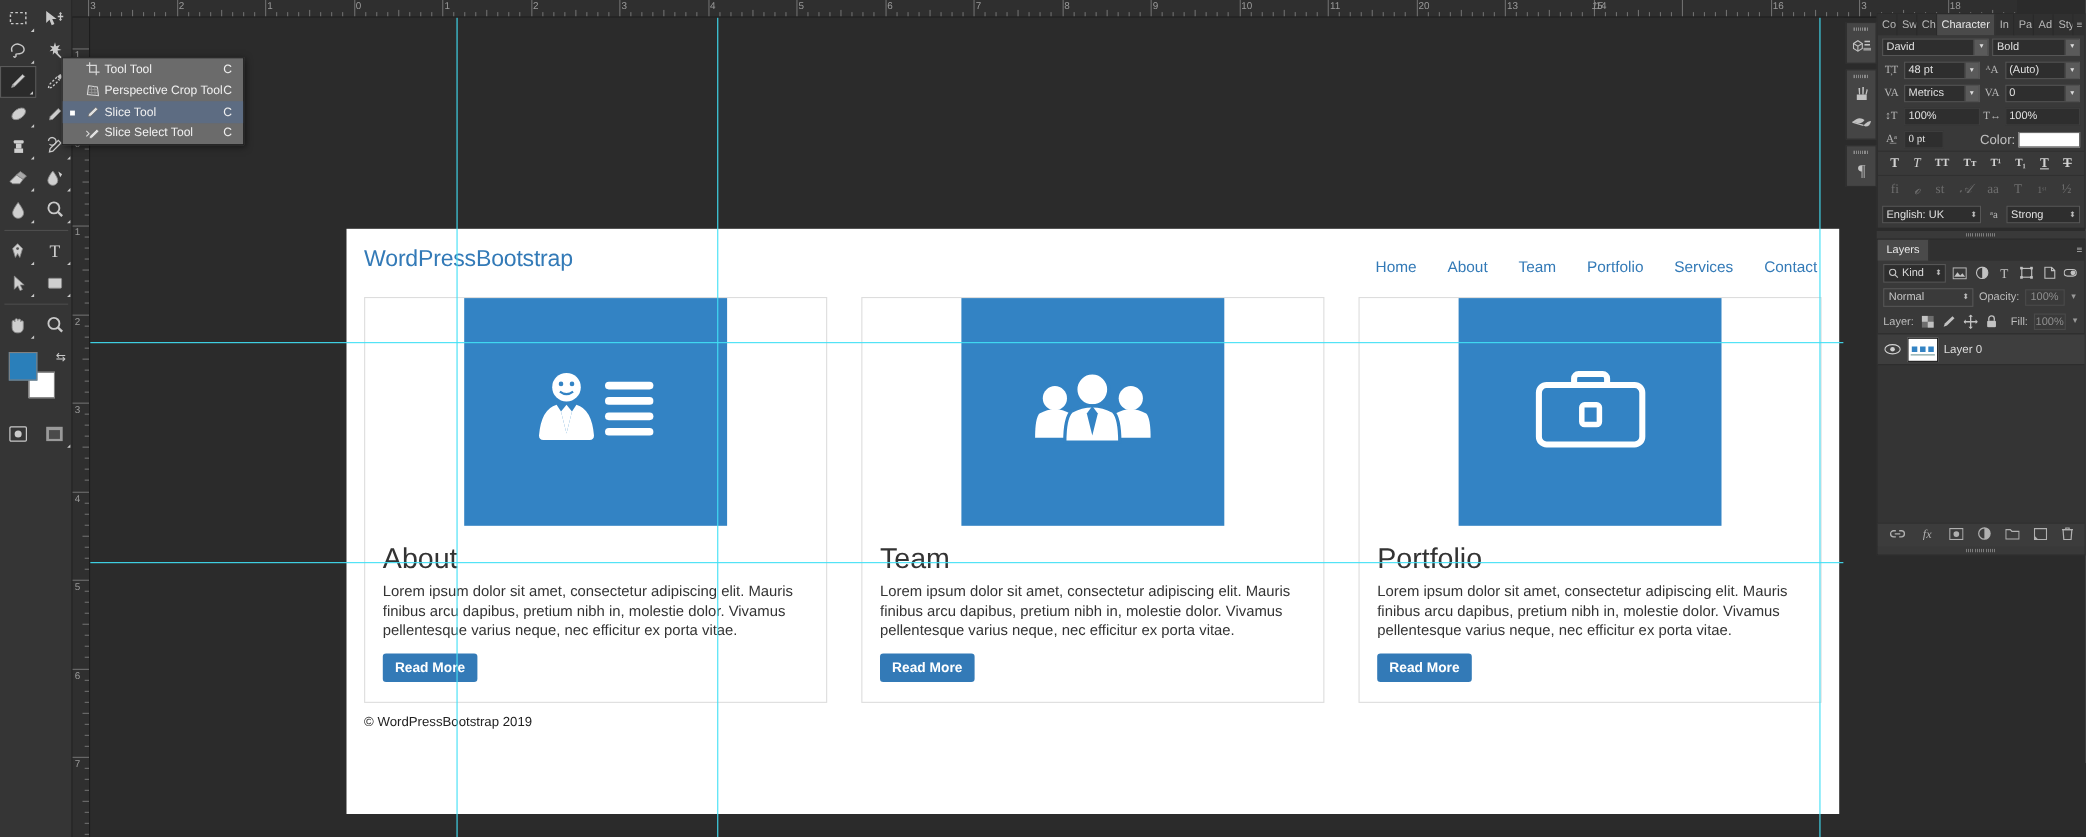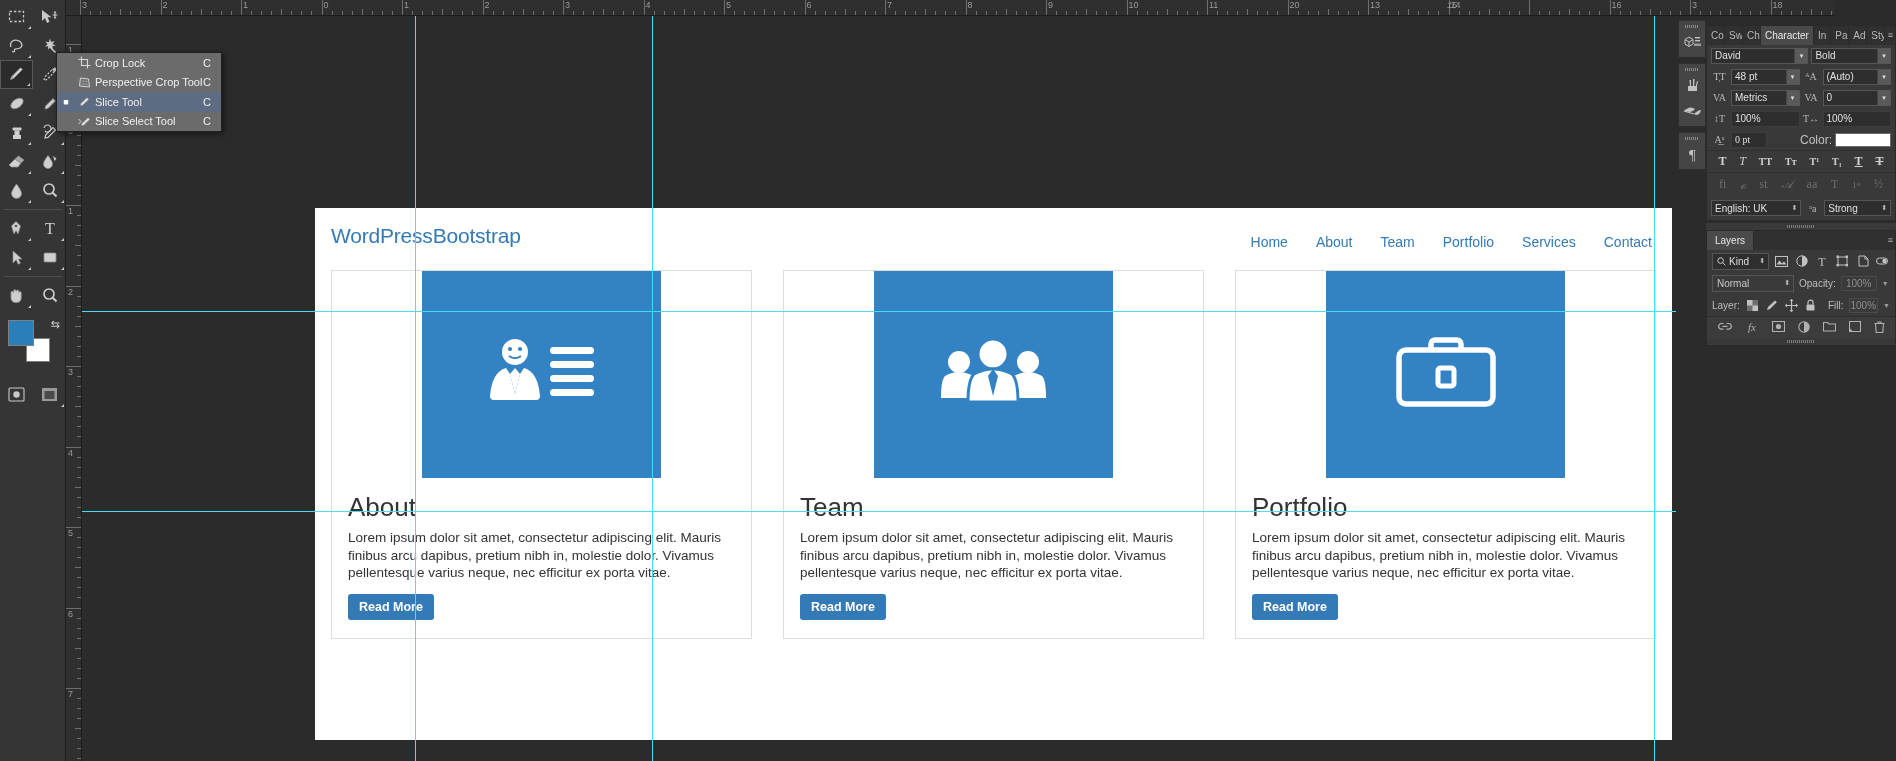--- a/index.html
+++ b/index.html
@@ -121,21 +121,21 @@
   
   #dock-icons {
     position: absolute; right: 190px; top: 20px; width: 28px;
   }
   .dock-grp { background: #454545; border: 1px solid #2e2e2e; margin-bottom: 5px; padding: 2px 0; }
   .dock-grip { height: 6px; display: flex; align-items: center; justify-content: center; }
   .dock-grip i { display: block; width: 14px; height: 3px;
     background: repeating-linear-gradient(90deg,#8a8a8a 0 1px,transparent 1px 2px); }
   .dock-btn { width: 26px; height: 26px; display: flex; align-items: center; justify-content: center; cursor: pointer; }
 
-  #panel-col { position: absolute; right: 0; top: 25px; width: 190px; }
+  #panel-col { position: absolute; right: 0; top: 12px; width: 190px; }
   .panel { background: #393939; border: 1px solid #2a2a2a; margin-bottom: 2px; }
   .panel-tabs {
     display: flex; align-items: stretch; height: 19px; background: #303030;
     font-size: 10px; color: #b8b8b8; position: relative;
   }
   .ptab { padding: 0 4px; display: flex; align-items: center; cursor: pointer; overflow: hidden;
           border-right: 1px solid #2a2a2a; }
   .ptab.active { background: #4a4a4a; color: #e8e8e8; }
   .ptab.narrow { max-width: 18px; }
   .pmenu { position: absolute; right: 2px; top: 4px; color: #b8b8b8; font-size: 9px; }
@@ -351,21 +351,21 @@
 
   <div id="flyout">
     <div class="fly-item">
       <span class="fly-bullet"></span>
       <span class="fly-ico">
         <svg width="13" height="13">
             <path d="M3.5 0.5 V9.5 H12.5" fill="none" stroke="#d8d8d8" stroke-width="1.1"></path>
             <path d="M0.5 3.5 H9.5 V12.5" fill="none" stroke="#d8d8d8" stroke-width="1.1"></path>
           </svg>
       </span>
-      <span class="fly-label">Crop Lock</span>
+      <span class="fly-label">Tool Tool</span>
       <span class="fly-key">C</span>
     </div>
     <div class="fly-item">
       <span class="fly-bullet"></span>
       <span class="fly-ico">
         <svg width="13" height="13">
             <path d="M2.5 2 L10.5 3 L11.5 11 L1.5 10 Z" fill="none" stroke="#d8d8d8" stroke-width="1"></path>
             <path d="M5 2.3 L5.5 10.3 M8 2.6 L8.5 10.6 M2 5 L11 5.6 M2.2 8 L11.2 8.4" stroke="#9a9a9a" stroke-width="0.7"></path>
           </svg>
       </span>
@@ -760,20 +760,21 @@
           </div>
           <div class="wp-body">
             <div class="wp-title">Portfolio</div>
             <div class="wp-text">Lorem ipsum dolor sit amet, consectetur adipiscing elit. Mauris finibus arcu dapibus, pretium nibh in, molestie dolor. Vivamus pellentesque varius neque, nec efficitur ex porta vitae.</div>
             <div class="wp-btn">Read More</div>
           </div>
         </div>
 
       </div>
 
+      <div class="wp-footer">© WordPressBootstrap 2019</div>
     </div>
   </div>
 
   <div id="dock-icons">
     <div class="dock-grp">
       <div class="dock-grip">
           <i></i>
         </div>
       <div class="dock-btn">
         <svg width="17" height="15">
@@ -1017,20 +1018,40 @@
               <path d="M3 5.5 V3.6 a2.5 2.5 0 0 1 5 0 V5.5" fill="none" stroke="#c2c2c2" stroke-width="1.2"></path>
               <rect x="1.5" y="5.5" width="8" height="6" rx="1" fill="#c2c2c2"></rect>
             </svg>
         </div>
         <span style="flex:1;"></span>
         <span>Fill:</span>
         <div class="lval">100%</div>
         <span style="font-size:7px;color:#999;">▼</span>
       </div>
 
+      <div id="layers-body">
+        <div class="layer-item">
+          <span class="licon">
+            <svg width="15" height="11">
+                <ellipse cx="7.5" cy="5.5" rx="7" ry="4.2" fill="none" stroke="#d0d0d0" stroke-width="1.1"></ellipse>
+                <circle cx="7.5" cy="5.5" r="2.1" fill="#d0d0d0"></circle>
+              </svg>
+          </span>
+          <span class="layer-thumb">
+            <svg width="24" height="18" viewBox="0 0 24 18">
+              <rect width="24" height="18" fill="#fff"></rect>
+              <rect x="2" y="6" width="5" height="5" fill="#3383c4"></rect>
+              <rect x="9.5" y="6" width="5" height="5" fill="#3383c4"></rect>
+              <rect x="17" y="6" width="5" height="5" fill="#3383c4"></rect>
+              <rect x="1" y="13" width="22" height="1.2" fill="#8aa"></rect>
+            </svg>
+          </span>
+          <span class="layer-name">Layer 0</span>
+        </div>
+      </div>
 
       <div class="panel-footer">
         <span class="pf-ico">
           <svg width="14" height="11">
               <path d="M5.5 2.5 H3.5 a2.8 2.8 0 0 0 0 5.6 H5.5 M8.5 2.5 H10.5 a2.8 2.8 0 0 1 0 5.6 H8.5 M4.5 5.3 H9.5" fill="none" stroke="#b0b0b0" stroke-width="1.2"></path>
             </svg>
         </span>
         <span class="pf-ico">
           <svg width="14" height="12">
               <text x="7" y="10" font-family="Liberation Serif, serif" font-size="11" font-style="italic" fill="#b0b0b0" text-anchor="middle">fx</text>

